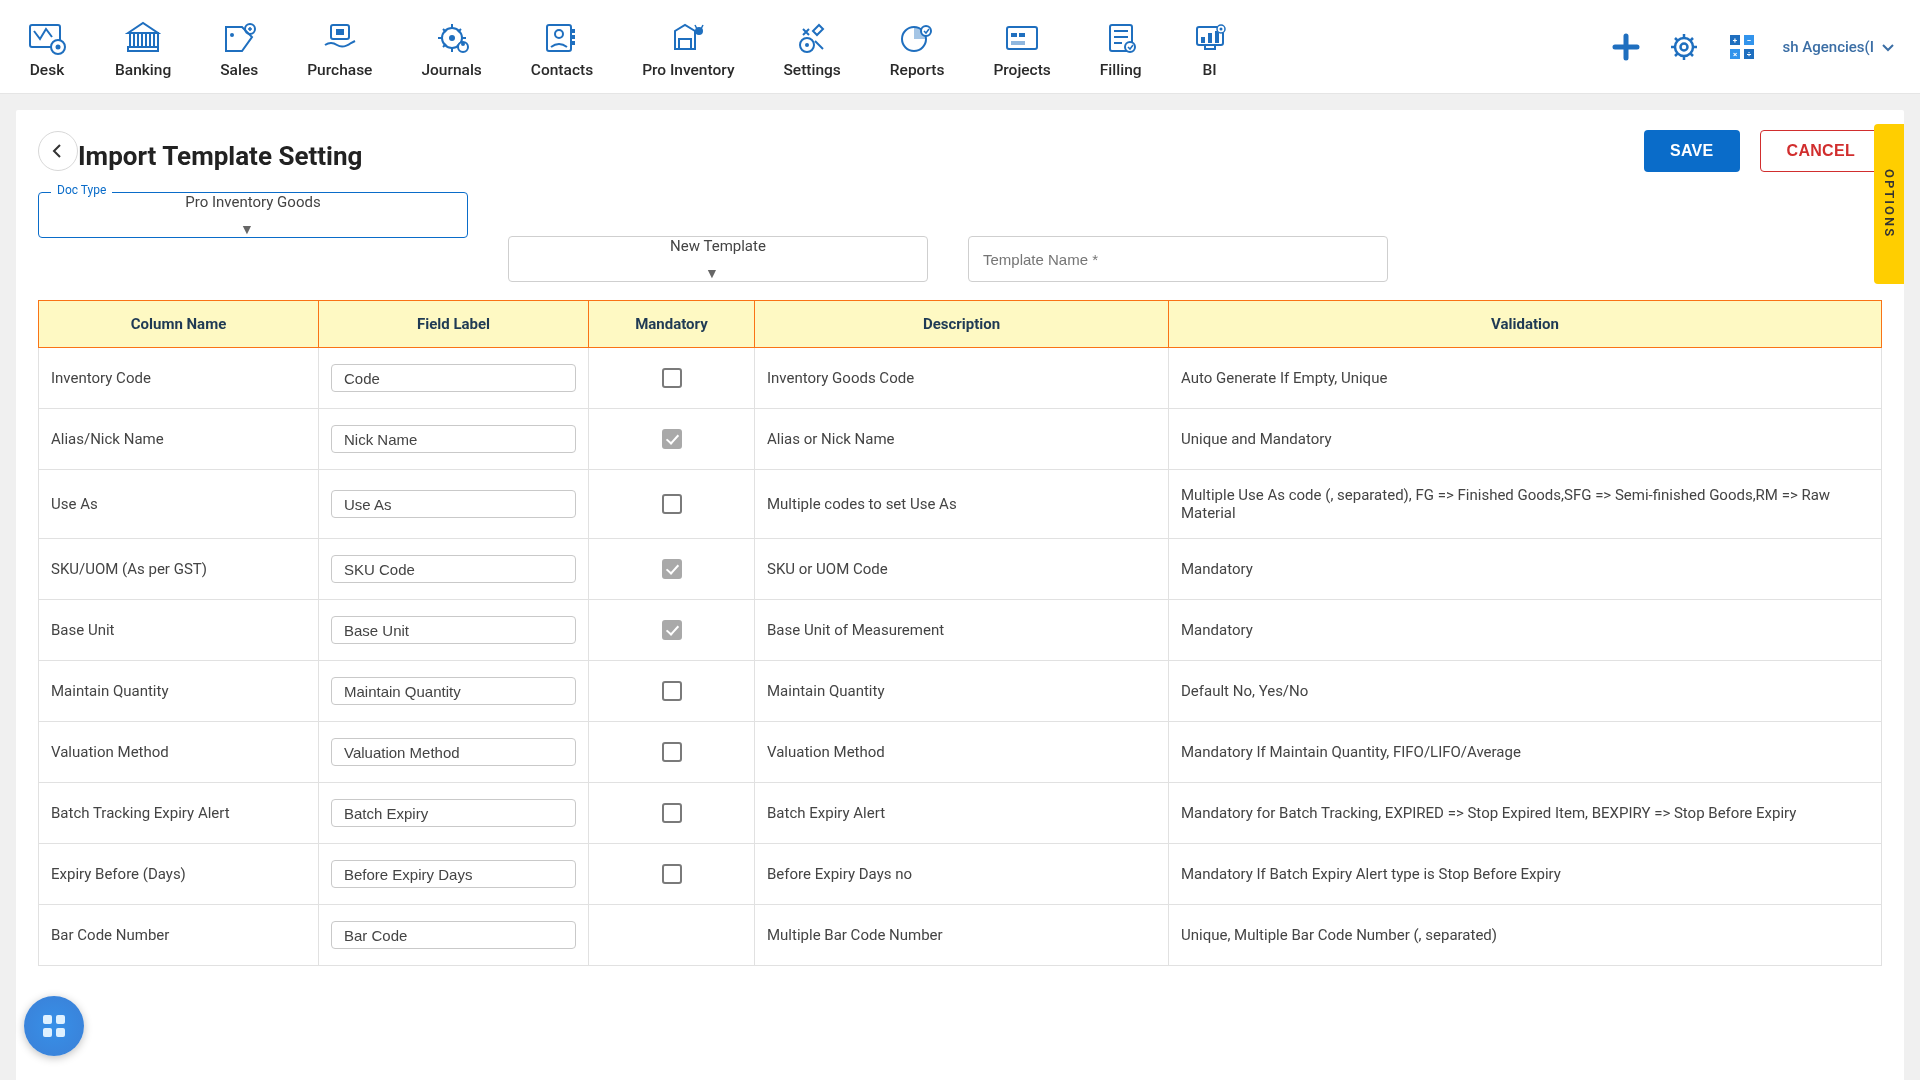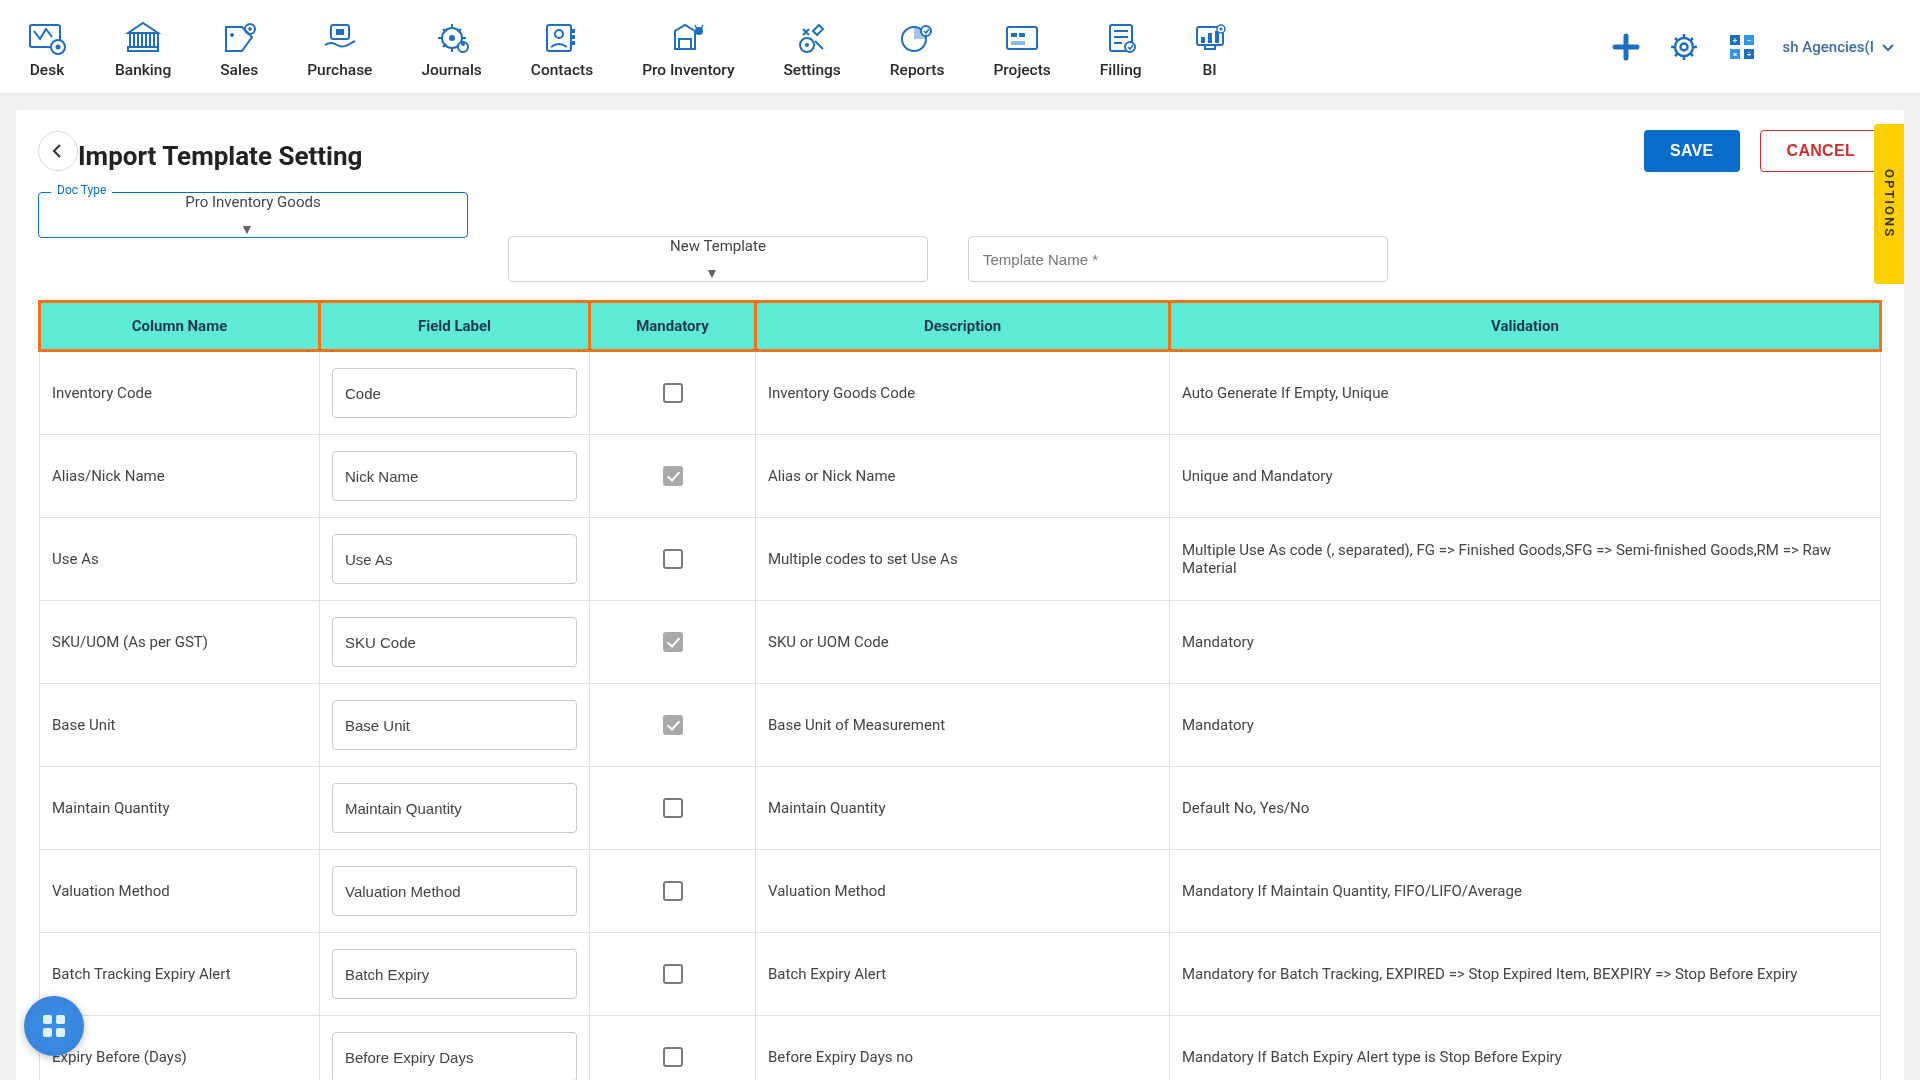--- a/index.html
+++ b/index.html
@@ -147,43 +147,43 @@
   
   .tbl-wrap {
     padding: 0 22px 22px;
   }
   table.grid {
     width: 100%;
     border-collapse: collapse;
     table-layout: fixed;
   }
   table.grid th {
-    background: #5eead4;
+    background: #fef9c3;
     color: #1f3a54;
     font-weight: 700;
     font-size: 15px;
     padding: 14px 10px;
-    border: 3px solid #f97316;
+    border: 1px solid #f97316;
     text-align: center;
   }
   table.grid td {
     border: 1px solid #e1e1e1;
     padding: 16px 12px;
     font-size: 15px;
     color: #444;
     vertical-align: middle;
   }
   .col-name { width: 280px; }
   .col-label { width: 270px; }
   .col-mand { width: 166px; text-align: center !important; }
   .col-desc { width: 414px; }
   .col-valid { width: auto; }
   .label-input {
     width: 100%;
-    height: 50px;
+    height: 28px;
     border: 1px solid #c9c9c9;
     border-radius: 4px;
     padding: 0 12px;
     font-size: 15px;
     color: #444;
     background: #fff;
   }
   .cb {
     width: 20px; height: 20px;
     display: inline-block;

